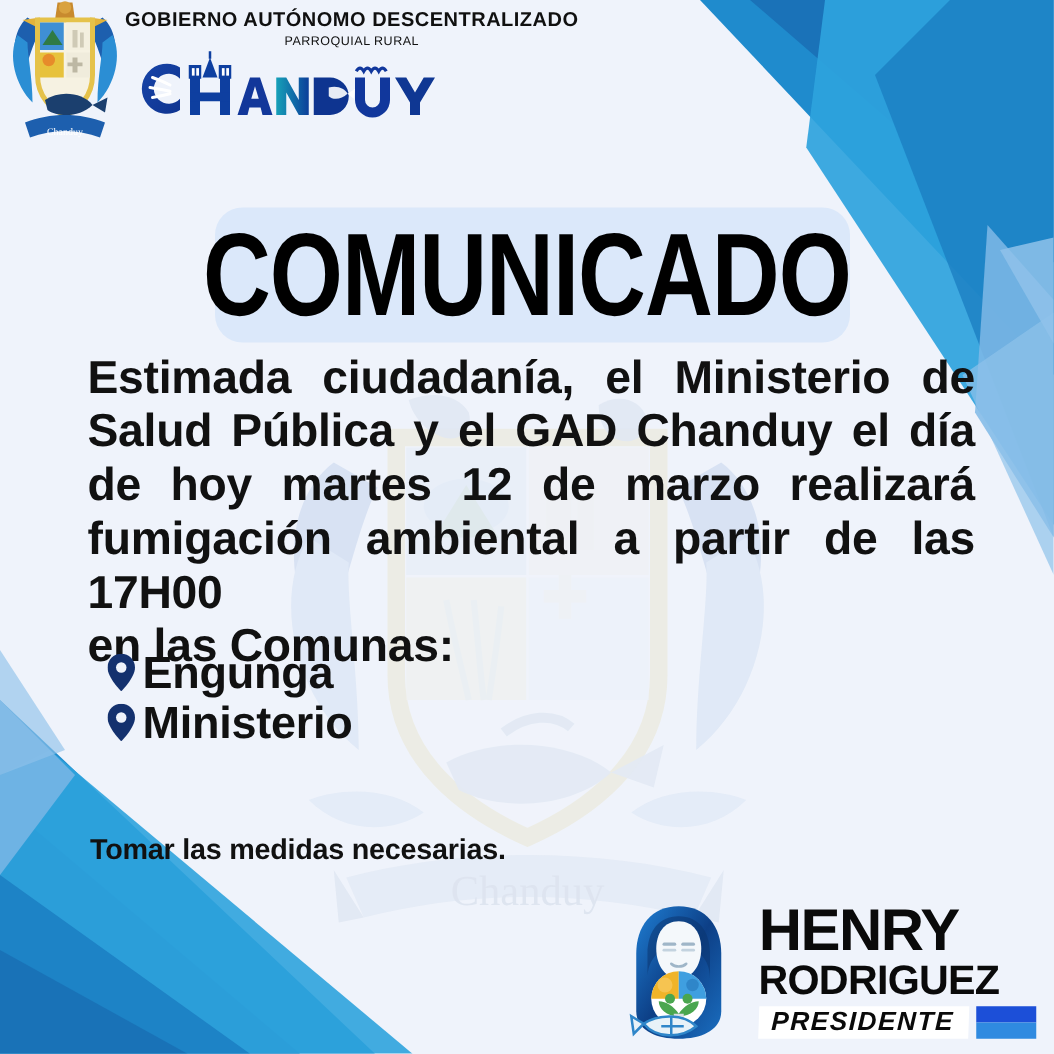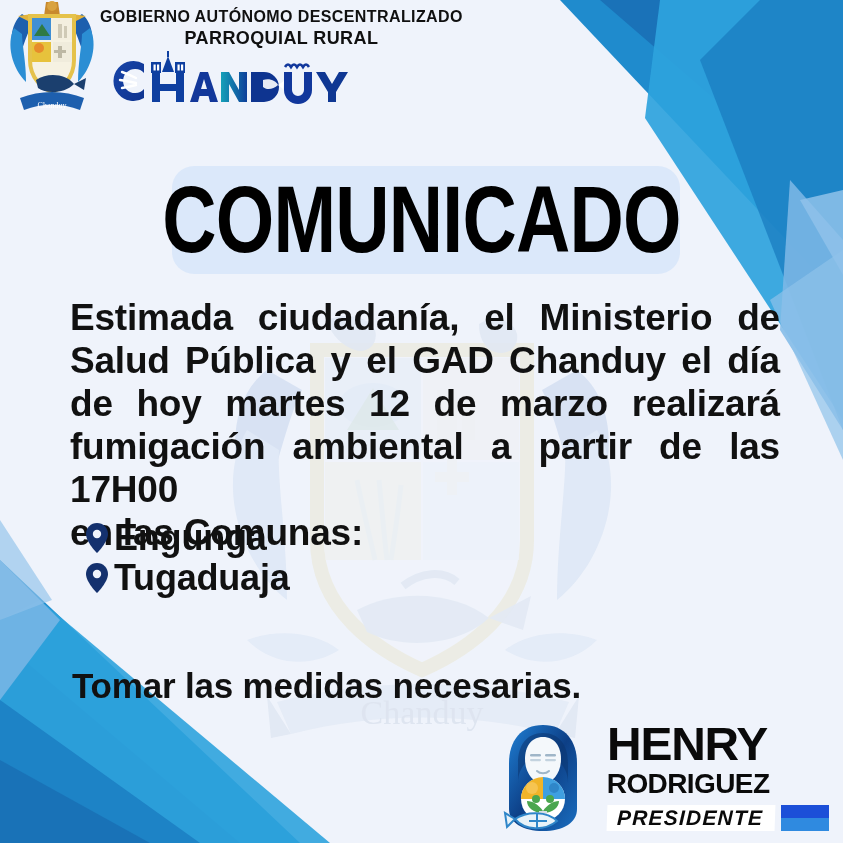--- a/index.html
+++ b/index.html
@@ -60,22 +60,22 @@
     padding-top:8px;
   }
   .gov-line1 {
     font-size:16px;
     font-weight:700;
     letter-spacing:.4px;
     color:#101010;
     white-space:nowrap;
   }
   .gov-line2 {
-    font-size:18px;
-    font-weight:700;
+    font-size:10px;
+    font-weight:400;
     letter-spacing:.4px;
     color:#101010;
     text-align:center;
     margin-top:2px;
   }
   .wordmark { margin-top:1px; height:60px; }
 
   
   .title-band {
     position:absolute;
@@ -99,21 +99,21 @@
     letter-spacing:-1px;
     transform:scaleX(.80);
     transform-origin:center top;
     white-space:nowrap;
   }
 
   
   .body-copy {
     position:absolute;
     left:70px;
-    top:296px;
+    top:280px;
     width:710px;
     font-size:37px;
     font-weight:700;
     line-height:43px;
     color:#111;
     text-align:justify;
     text-justify:inter-word;
     letter-spacing:-.2px;
   }
   .body-copy .lastline { display:block; text-align:left; }
@@ -141,21 +141,21 @@
     color:#111;
     line-height:38px;
     letter-spacing:-.2px;
   }
 
   
   .closing {
     position:absolute;
     left:72px;
     top:666px;
-    font-size:35px;
+    font-size:23px;
     font-weight:700;
     color:#111;
     letter-spacing:-.2px;
   }
 
   
   .footer {
     position:absolute;
     right:14px;
     bottom:8px;
@@ -167,21 +167,21 @@
   .name-first {
     font-size:47px;
     font-weight:700;
     line-height:42px;
     color:#0a0a0a;
     letter-spacing:-1.2px;
     transform:scaleX(1.02);
     transform-origin:left center;
   }
   .name-last {
-    font-size:28px;
+    font-size:33px;
     font-weight:700;
     line-height:33px;
     color:#0a0a0a;
     letter-spacing:-.6px;
     margin-top:2px;
   }
   .pres-bar {
     margin-top:5px;
     display:flex;
     align-items:stretch;
@@ -374,21 +374,21 @@
         <circle cx="11" cy="11" r="4.2" fill="#eff3fb"></circle>
       </svg>
       <span class="comuna-label">Engunga</span>
     </div>
 
     <div class="comuna-row">
       <svg class="pin-icon" viewBox="0 0 22 30">
         <path d="M11 0 C4.9 0 0 4.9 0 11 C0 19.2 11 30 11 30 C11 30 22 19.2 22 11 C22 4.9 17.1 0 11 0 Z" fill="#14316e"></path>
         <circle cx="11" cy="11" r="4.2" fill="#eff3fb"></circle>
       </svg>
-      <span class="comuna-label">Tugaduaja</span>
+      <span class="comuna-label">Ministerio</span>
     </div>
 
   </div>
 
   <div class="closing">Tomar las medidas necesarias.</div>
 
   <div class="footer">
 
     <svg class="pres-logo" viewBox="0 0 80 112">
       <defs>

